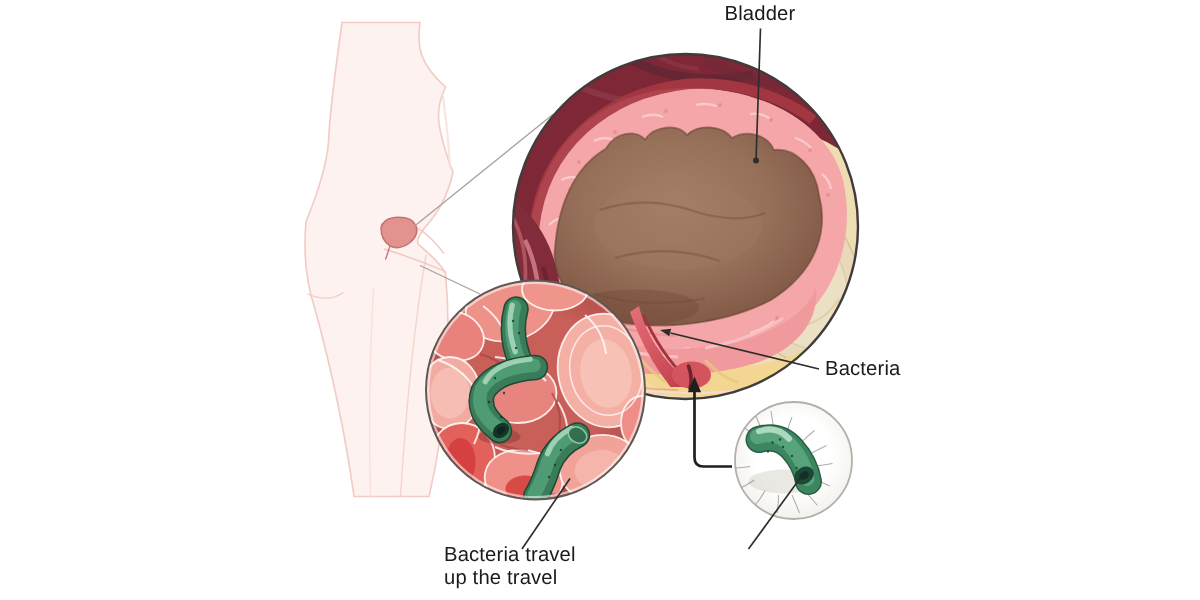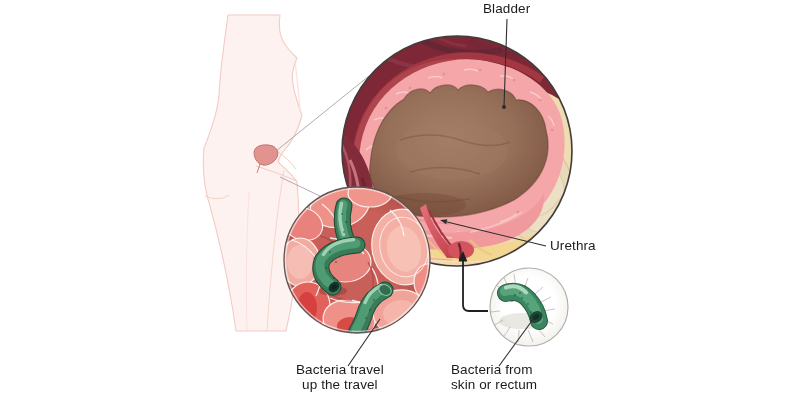--- a/index.html
+++ b/index.html
@@ -310,23 +310,19 @@
   <g>
     <path d="M 488,311 L 469,311 Q 463,311 463,305 L 463,259" fill="none" stroke="#1f1f1f" stroke-width="1.8"></path>
     <polygon points="463,251 458.6,261.5 467.4,261.5" fill="#1f1f1f"></polygon>
   </g>
 </svg>
 
 <div class="lbl" style="left:483px;top:2px;">
   <span>Bladder</span>
 </div>
 <div class="lbl" style="left:550px;top:239px;">
-  <span>Urethra</span>
+  <span>Bacteria</span>
 </div>
-<div class="lbl" style="left:296px;top:363px;text-align:center;">
+<div class="lbl" style="left:296px;top:363px;">
   <div>Bacteria travel</div>
   <div>up the travel</div>
 </div>
-<div class="lbl" style="left:451px;top:363px;">
-  <div>Bacteria from</div>
-  <div>skin or rectum</div>
 </div>
-</div>
 
 </body></html>

